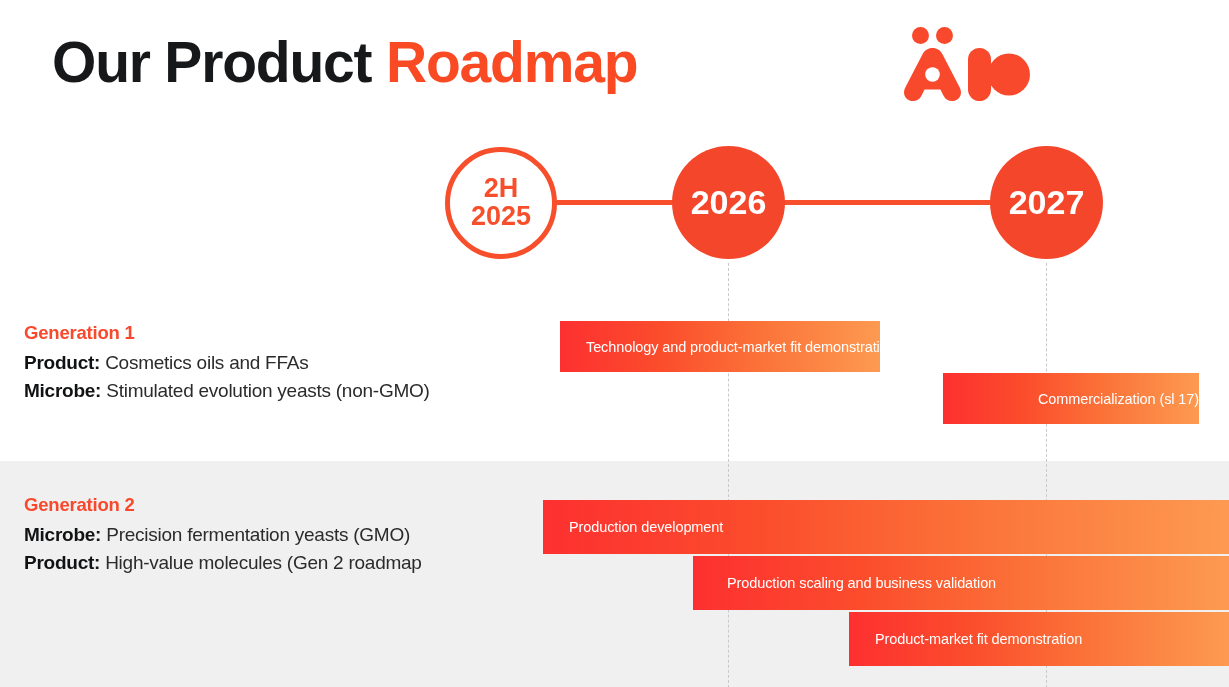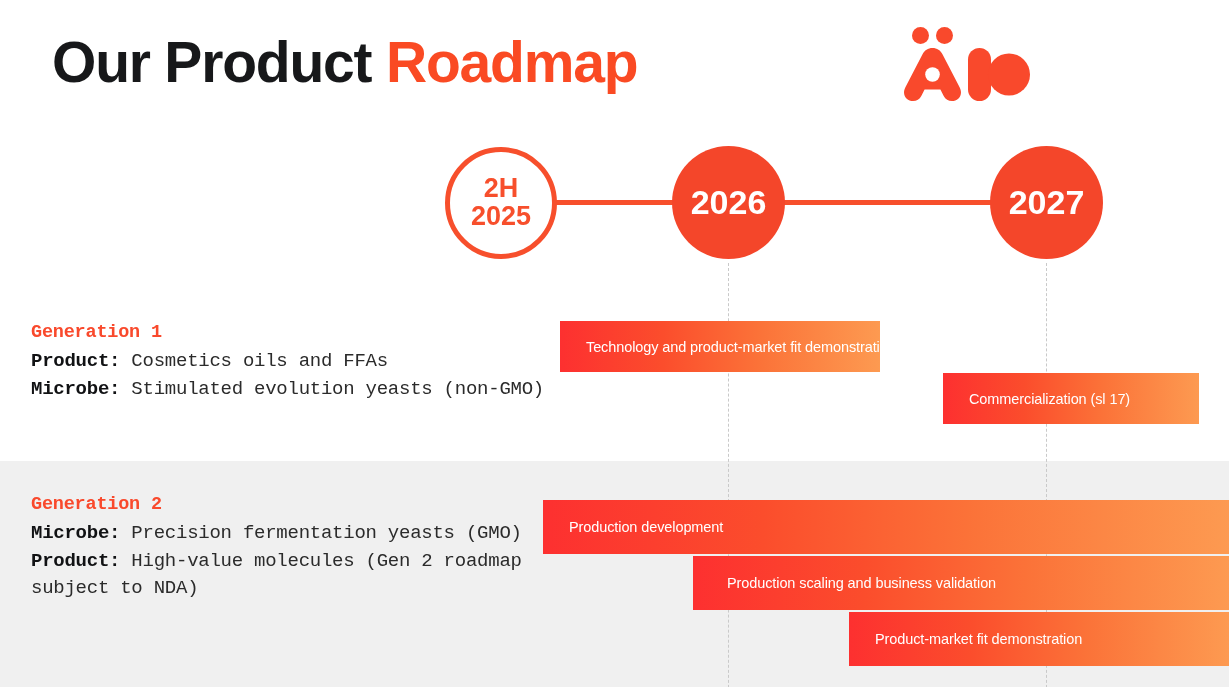--- a/index.html
+++ b/index.html
@@ -51,21 +51,21 @@
     font-size:27px;
   }
   .tl-node.filled {
     background:#f4462a; color:#ffffff; font-size:34px;
   }
   .tl-dotted {
     position:absolute; width:0; border-left:1px dashed #c9c9c9;
   }
 
   
-  .gen-block { position:absolute; left:31px;font-family:Liberation Mono, monospace; }
+  .gen-block { position:absolute; left:24px; }
   .gen-title {
     color:#f9492c; font-size:18.5px; font-weight:700;
     letter-spacing:-0.2px; margin-bottom:5px;
   }
   .gen-line {
     font-size:19px; color:#2b2b2b; line-height:1.45;
     letter-spacing:-0.25px;
   }
   .gen-line b { color:#111214; font-weight:700; }
 
@@ -133,29 +133,28 @@
 <div class="gen-block" style="top:322px;">
   <div class="gen-title">Generation 1</div>
   <div class="gen-line"><b>Product:</b><span> Cosmetics oils and FFAs</span></div>
   <div class="gen-line"><b>Microbe:</b><span> Stimulated evolution yeasts (non-GMO)</span></div>
 </div>
 
 <div class="bar" style="left:560px; top:321px; width:320px; height:51px;">
   <span class="bar-label">Technology and product-market fit demonstration</span>
 </div>
 
-<div class="bar" style="left:943px; top:373px; width:256px; height:51px;">
+<div class="bar" style="left:943px; top:373px; width:256px; height:51px;justify-content:flex-end;">
   <span class="bar-label">Commercialization (sl 17)</span>
 </div>
 
 <div class="gen-block" style="top:494px;">
   <div class="gen-title">Generation 2</div>
   <div class="gen-line"><b>Microbe:</b><span> Precision fermentation yeasts (GMO)</span></div>
   <div class="gen-line"><b>Product:</b><span> High-value molecules (Gen 2 roadmap</span></div>
-  <div class="gen-line">subject to NDA)</div>
 </div>
 
 <div class="bar" style="left:543px; top:500px; width:686px; height:54px;">
   <span class="bar-label">Production development</span>
 </div>
 
 <div class="bar" style="left:693px; top:556px; width:536px; height:54px;padding-left:8px;">
   <span class="bar-label">Production scaling and business validation</span>
 </div>
 

